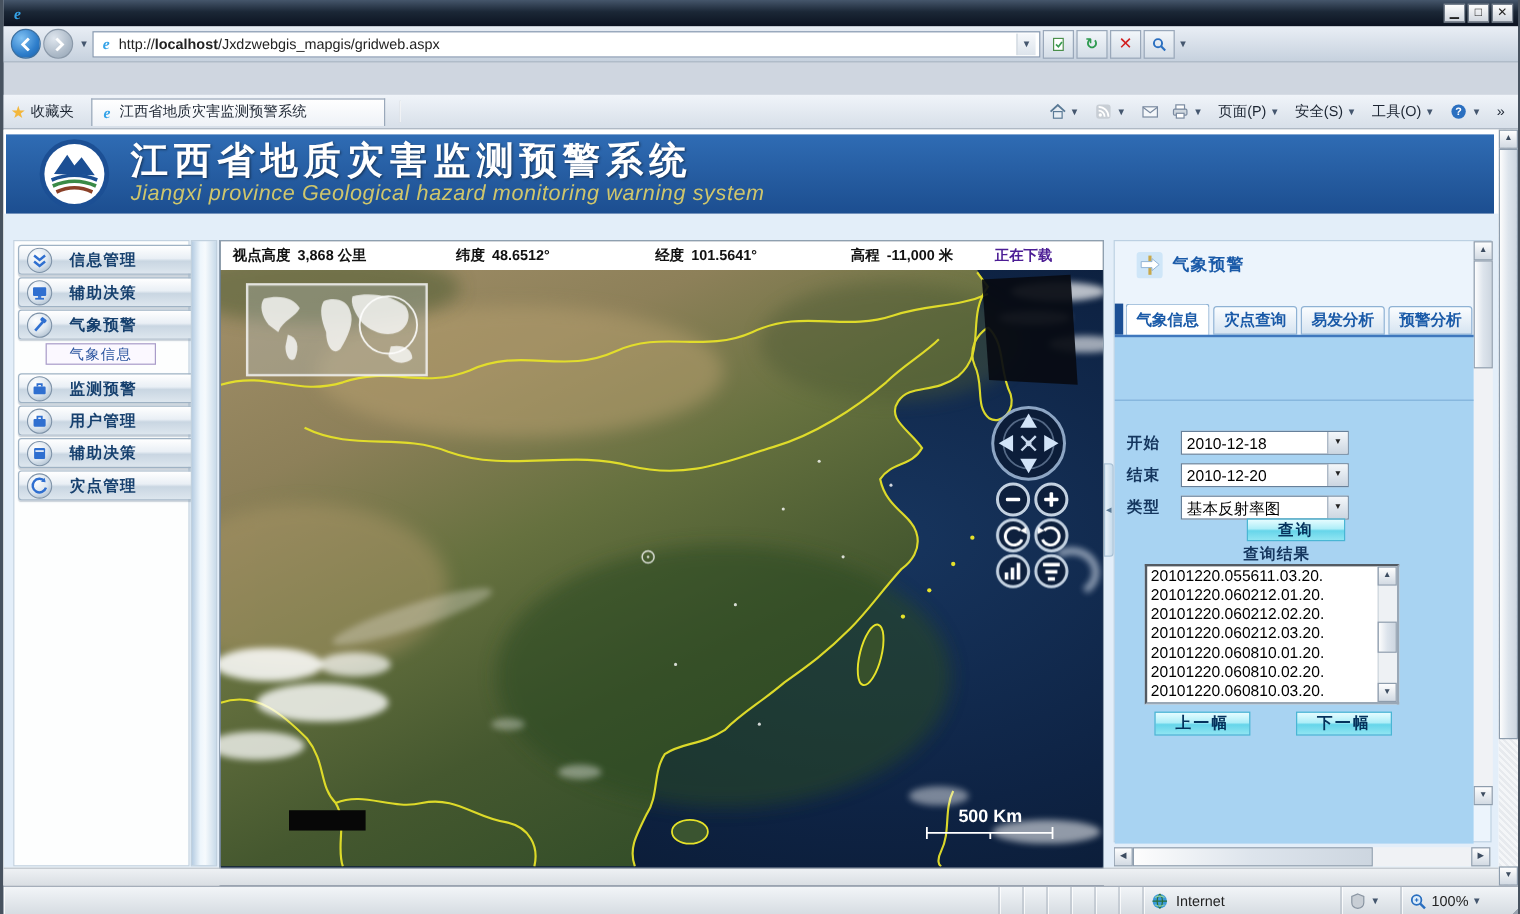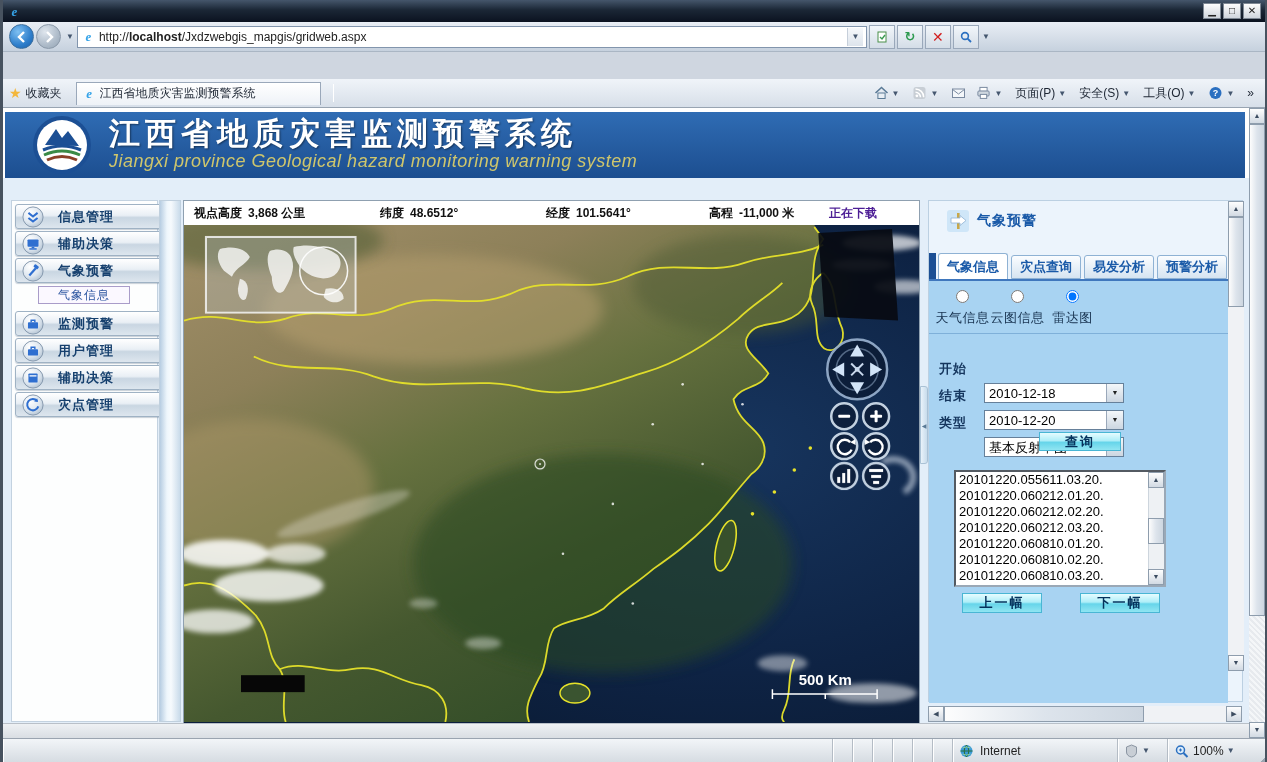--- a/index.html
+++ b/index.html
@@ -108,21 +108,21 @@
     text-align:center; line-height:22px; }
   .tab.active { top:2px; height:27px; background:#fff; border-bottom:1px solid #fff; line-height:25px; }
   .pbody { position:absolute; left:0; top:78px; width:299px; height:424px; background:#a8d3f2; border-top:2px solid #3f77bd; }
   .radioRow { position:absolute; left:6px; top:8px; display:flex; }
   .radioCol { width:55px; text-align:center; }
   .radioCol input { width:13px; height:13px; }
   .radioCol .rl { font-size:13px; color:#17324f; display:block; margin-top:2px; letter-spacing:.5px; }
   .pline { position:absolute; left:0; top:52px; width:299px; height:1px; background:#7fb0d9; }
   .sectitle { position:absolute; left:0; top:57px; width:270px; text-align:center; font-size:13px; font-weight:bold; color:#15365e; letter-spacing:1px; }
   .frow { position:absolute; left:10px; height:20px; font-size:13px; font-weight:bold; color:#15365e; line-height:20px; letter-spacing:1px; }
-  .combo { position:absolute; left:55px; width:140px; height:20px; background:#fff; border:1px solid #66809a;margin-top:24px; }
+  .combo { position:absolute; left:55px; width:140px; height:20px; background:#fff; border:1px solid #66809a; }
   .combo .ct { font-size:13px; color:#000; padding:1px 4px; display:block; line-height:17px; }
   .combo .cb { position:absolute; right:0; top:0; width:17px; height:18px; background:linear-gradient(180deg,#f4f7fa,#ccd6e1);
     border-left:1px solid #9aa8ba; font-size:7px; color:#222; text-align:center; line-height:18px; }
   .btn-cyan { background:linear-gradient(180deg,#e6fcff 0%,#aeeef8 45%,#66d5ea 55%,#90e5f2 100%);
     border:1px solid #49b6d4; color:#05325c; font-weight:bold; font-size:13px; text-align:center; letter-spacing:2px; }
   .qbtn { position:absolute; left:110px; top:151px; width:82px; height:19px; line-height:17px;text-align:center; }
   .resTitle { position:absolute; left:0; top:172px; width:270px; text-align:center; font-size:13px; font-weight:bold; color:#15365e; letter-spacing:1px; }
   .listbox { position:absolute; left:25px; top:189px; width:212px; height:117px; background:#fff;
     border:2px inset #9aa8b6; display:flex; }
   .listrows { flex:1; overflow:hidden; padding-left:3px; }
@@ -513,51 +513,38 @@
           <span class="t">气象预警</span>
         </div>
         <div class="tabs">
           <div class="tabsliver"></div>
           <div class="tab active" style="left:9px">气象信息</div>
           <div class="tab" style="left:82px">灾点查询</div>
           <div class="tab" style="left:155px">易发分析</div>
           <div class="tab" style="left:228px">预警分析</div>
         </div>
         <div class="pbody">
-          <div class="radioRow">
-            <label class="radioCol">
-              <input type="radio" name="wx" style="">
-              <span class="rl">天气信息</span>
-            </label>
-            <label class="radioCol">
-              <input type="radio" name="wx" style="">
-              <span class="rl">云图信息</span>
-            </label>
-            <label class="radioCol">
-              <input type="radio" name="wx" checked="" style="">
-              <span class="rl">雷达图</span>
-            </label>
-          </div>
           <div class="pline"></div>
           <div class="frow" style="top:78px">开始</div>
           <div class="combo" style="top:78px">
             <span class="ct">2010-12-18</span>
             <span class="cb">▼</span>
           </div>
           <div class="frow" style="top:105px">结束</div>
           <div class="combo" style="top:105px">
             <span class="ct">2010-12-20</span>
             <span class="cb">▼</span>
           </div>
           <div class="frow" style="top:132px">类型</div>
           <div class="combo" style="top:132px">
             <span class="ct">基本反射率图</span>
             <span class="cb">▼</span>
           </div>
           <div class="btn-cyan qbtn">查询</div>
+          <div class="resTitle">查询结果</div>
           <div class="listbox">
             <div class="listrows">
               <div>20101220.055611.03.20.</div>
               <div>20101220.060212.01.20.</div>
               <div>20101220.060212.02.20.</div>
               <div>20101220.060212.03.20.</div>
               <div>20101220.060810.01.20.</div>
               <div>20101220.060810.02.20.</div>
               <div>20101220.060810.03.20.</div>
             </div>

